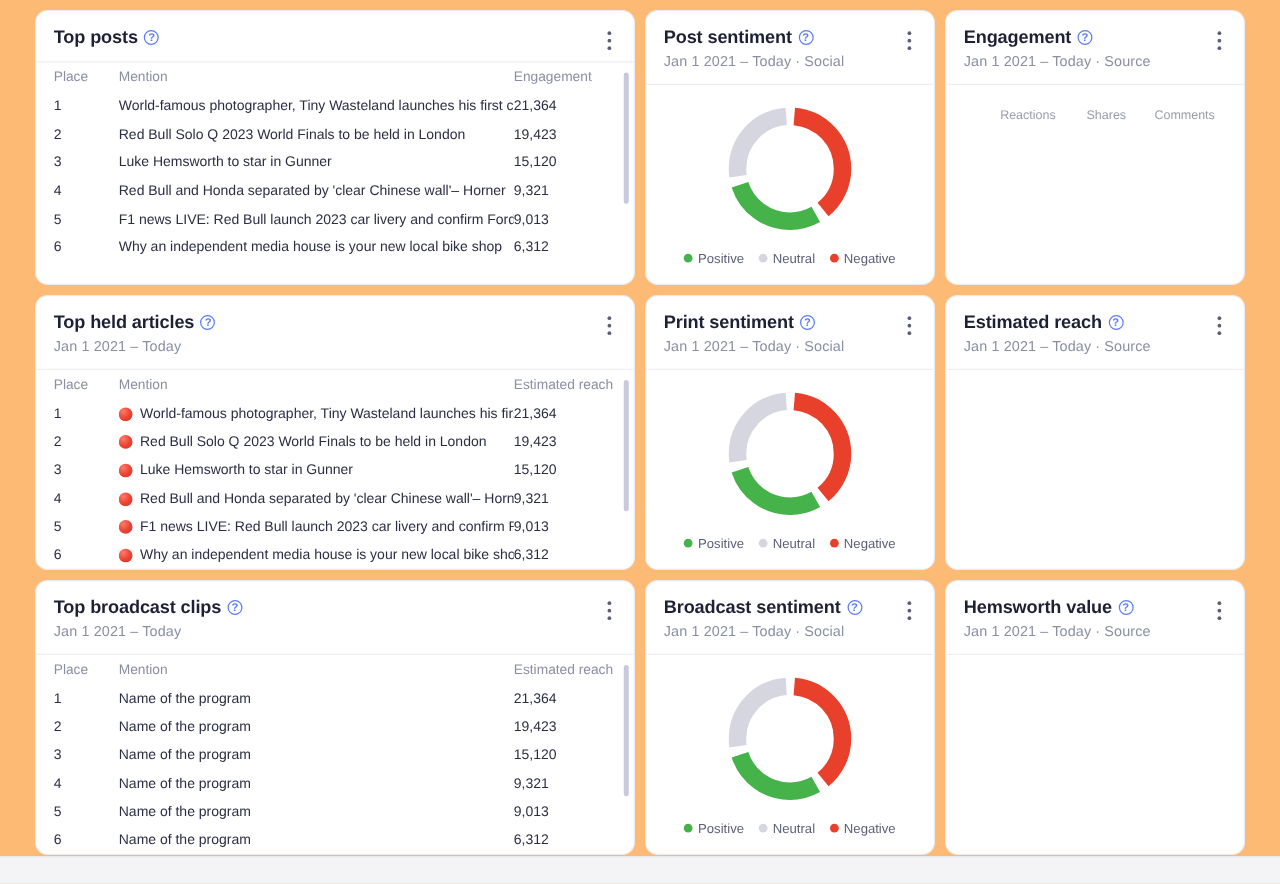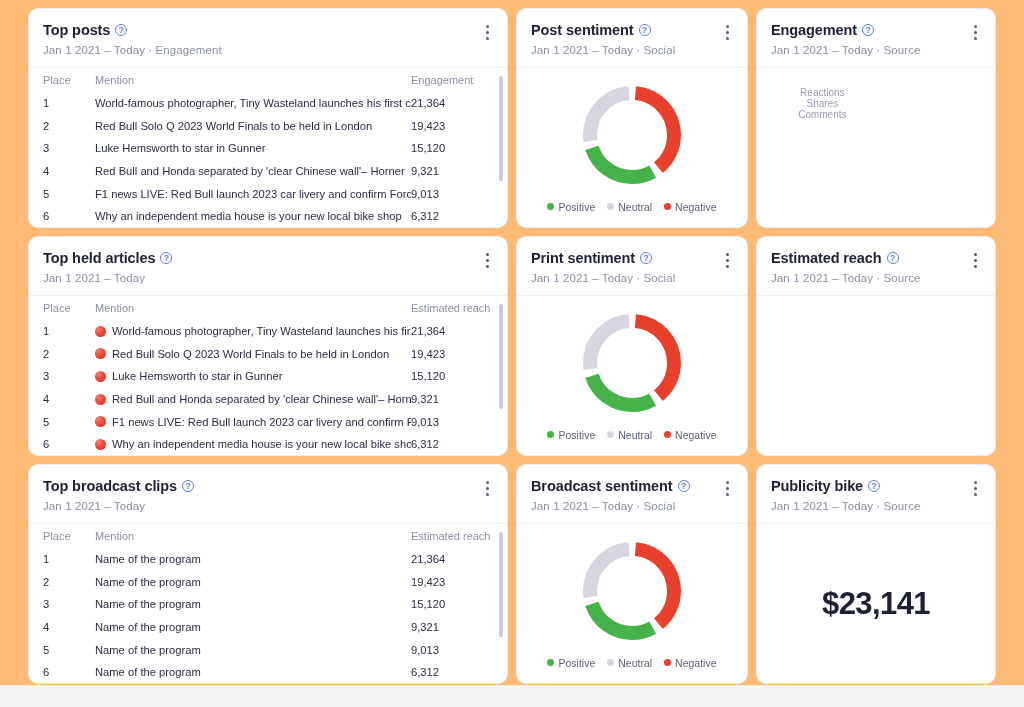--- a/index.html
+++ b/index.html
@@ -113,21 +113,21 @@
     font-size: 9.5px; color: #9a9db0; transform: translateY(-50%);
     white-space: nowrap;
   }
   .bars {
     position: absolute; left: 0; right: 0; bottom: 0; top: 0;
     display: flex; align-items: flex-end; justify-content: space-around;
   }
   .bar-col { width: 33%; display: flex; justify-content: center; align-items: flex-end; height: 100%; }
   .bar { width: 40px; }
   .bar-labels {
-    display: flex; margin-left: 26px; margin-right: 4px; margin-top: 5px; flex-direction: column;
+    display: flex; margin-left: 26px; margin-right: 4px; margin-top: 5px;
   }
   .bar-label {
     width: 33%; text-align: center; font-size: 10px; color: #9a9db0;
   }
 
   
   .metric-wrap {
     height: 100%; display: flex; align-items: center; padding: 0 16px;
   }
   .metric-row {
@@ -148,21 +148,20 @@
 
 <div class="page">
   <div class="grid">
 
     <div class="card">
       <div class="card-header">
         <div class="card-title-row">
           <span class="card-title">Top posts</span>
           <span class="help-icon">?</span>
         </div>
-        <div class="card-sub">Jan 1 2021 – Today · Engagement</div>
         <div class="kebab">
             <span></span>
             <span></span>
             <span></span>
           </div>
       </div>
       <div class="card-body">
         <div class="tbl">
           <div class="trow head">
             <div class="c-place">Place</div>
@@ -493,32 +492,27 @@
               <span>Negative</span>
             </div>
           </div>
         </div>
       </div>
     </div>
 
     <div class="card">
       <div class="card-header">
         <div class="card-title-row">
-          <span class="card-title">Publicity bike</span>
+          <span class="card-title">Hemsworth value</span>
           <span class="help-icon">?</span>
         </div>
         <div class="card-sub">Jan 1 2021 – Today · Source</div>
         <div class="kebab">
             <span></span>
             <span></span>
             <span></span>
           </div>
-      </div>
-      <div class="card-body">
-        <div class="bignum-wrap">
-          <div class="bignum">$23,141</div>
-        </div>
       </div>
     </div>
 
   </div>
   <div class="bottom-strip"></div>
 </div>
 
 </body></html>

